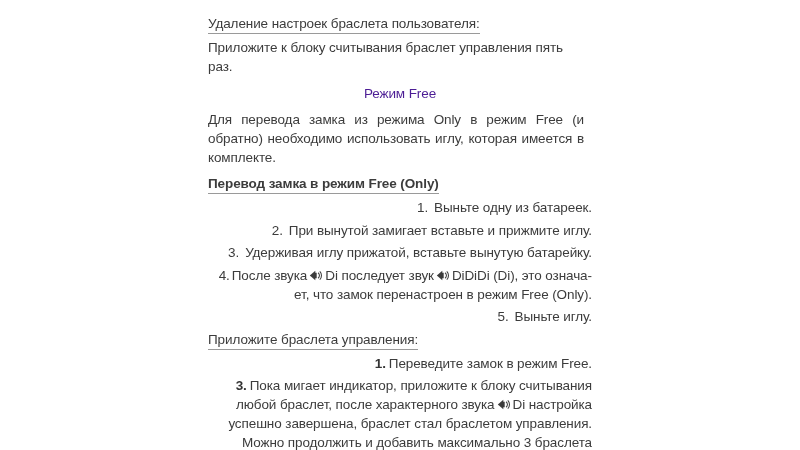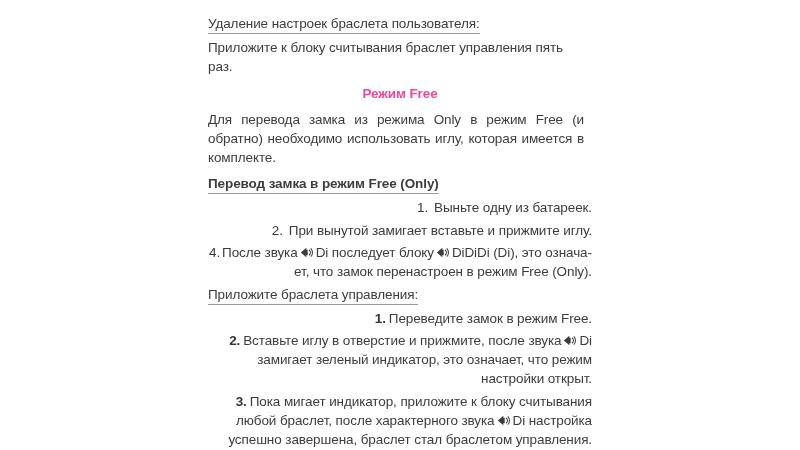--- a/index.html
+++ b/index.html
@@ -26,24 +26,24 @@
     letter-spacing: -0.1px;
   }
   .h {
     margin: 2px 0 5px 0;
   }
   .h .ul {
     border-bottom: 1px solid #9a9a9a;
     padding-bottom: 2px;
   }
   .h2 {
-    font-weight: 700;
+    font-weight: 400;
     text-align: center;
     margin: 8px 0 7px 0;
-    color: #ec4899;
+    color: #4c1d95;
   }
   .body {
     margin: 0 8px 3px 0;
   }
   .just {
     text-align: justify;
   }
   .step {
     margin: 0 0 3.5px 0;
     text-align: right;
@@ -88,46 +88,42 @@
     <p class="body just">Для перевода замка из режима Only в режим Free (и обратно) необходимо использовать иглу, которая имеется в комплекте.</p>
 
     <div class="h mt">
       <span class="ul">Перевод замка в режим Free (Only)</span>
     </div>
 
     <div class="step"><span class="num">1.</span><span>Выньте одну из батареек.</span></div>
 
     <div class="step"><span class="num">2.</span><span>При вынутой замигает вставьте и прижмите иглу.</span></div>
 
+    <div class="step"><span class="num">3.</span><span>Удерживая иглу прижатой, вставьте вынутую батарейку.</span></div>
 
     <div class="step just"><span class="num num-s">4.</span><span>После звука</span><span class="spk"><svg width="14" height="11" viewBox="0 0 20 16">
             <polygon points="9,1 9,15 1,8" fill="#3c3c3c"></polygon>
             <rect x="8" y="4" width="3" height="8" fill="#3c3c3c"></rect>
             <path d="M13 4 A5 5 0 0 1 13 12" stroke="#3c3c3c" fill="none" stroke-width="1.5"></path>
             <path d="M15.5 2 A8.5 8.5 0 0 1 15.5 14" stroke="#3c3c3c" fill="none" stroke-width="1.5"></path>
-          </svg></span><span>Di последует блоку</span><span class="spk"><svg width="14" height="11" viewBox="0 0 20 16">
+          </svg></span><span>Di последует звук</span><span class="spk"><svg width="14" height="11" viewBox="0 0 20 16">
             <polygon points="9,1 9,15 1,8" fill="#3c3c3c"></polygon>
             <rect x="8" y="4" width="3" height="8" fill="#3c3c3c"></rect>
             <path d="M13 4 A5 5 0 0 1 13 12" stroke="#3c3c3c" fill="none" stroke-width="1.5"></path>
             <path d="M15.5 2 A8.5 8.5 0 0 1 15.5 14" stroke="#3c3c3c" fill="none" stroke-width="1.5"></path>
           </svg></span><span>DiDiDi (Di), это означа­ет, что замок перенастроен в режим Free (Only).</span></div>
 
+    <div class="step"><span class="num">5.</span><span>Выньте иглу.</span></div>
 
     <div class="h">
       <span class="ul">Приложите браслета управления:</span>
     </div>
 
     <div class="step"><span class="bnum num">1.</span><span>Переведите замок в режим Free.</span></div>
 
-    <div class="step just"><span class="bnum">2.</span><span>Вставьте иглу в отверстие и прижмите, после звука</span><span class="spk"><svg width="14" height="11" viewBox="0 0 20 16">
-            <polygon points="9,1 9,15 1,8" fill="#3c3c3c"></polygon>
-            <rect x="8" y="4" width="3" height="8" fill="#3c3c3c"></rect>
-            <path d="M13 4 A5 5 0 0 1 13 12" stroke="#3c3c3c" fill="none" stroke-width="1.5"></path>
-            <path d="M15.5 2 A8.5 8.5 0 0 1 15.5 14" stroke="#3c3c3c" fill="none" stroke-width="1.5"></path>
-          </svg></span><span>Di замигает зеленый индикатор, это означает, что режим настройки открыт.</span></div>
 
     <div class="step just"><span class="bnum">3.</span><span>Пока мигает индикатор, приложите к блоку считывания любой браслет, после характерного звука</span><span class="spk"><svg width="14" height="11" viewBox="0 0 20 16">
             <polygon points="9,1 9,15 1,8" fill="#3c3c3c"></polygon>
             <rect x="8" y="4" width="3" height="8" fill="#3c3c3c"></rect>
             <path d="M13 4 A5 5 0 0 1 13 12" stroke="#3c3c3c" fill="none" stroke-width="1.5"></path>
             <path d="M15.5 2 A8.5 8.5 0 0 1 15.5 14" stroke="#3c3c3c" fill="none" stroke-width="1.5"></path>
           </svg></span><span>Di настройка успешно завершена, браслет стал браслетом управления. Можно продолжить и добавить максимально 3 браслета управления.</span></div>
 
   </div>
 </div>

